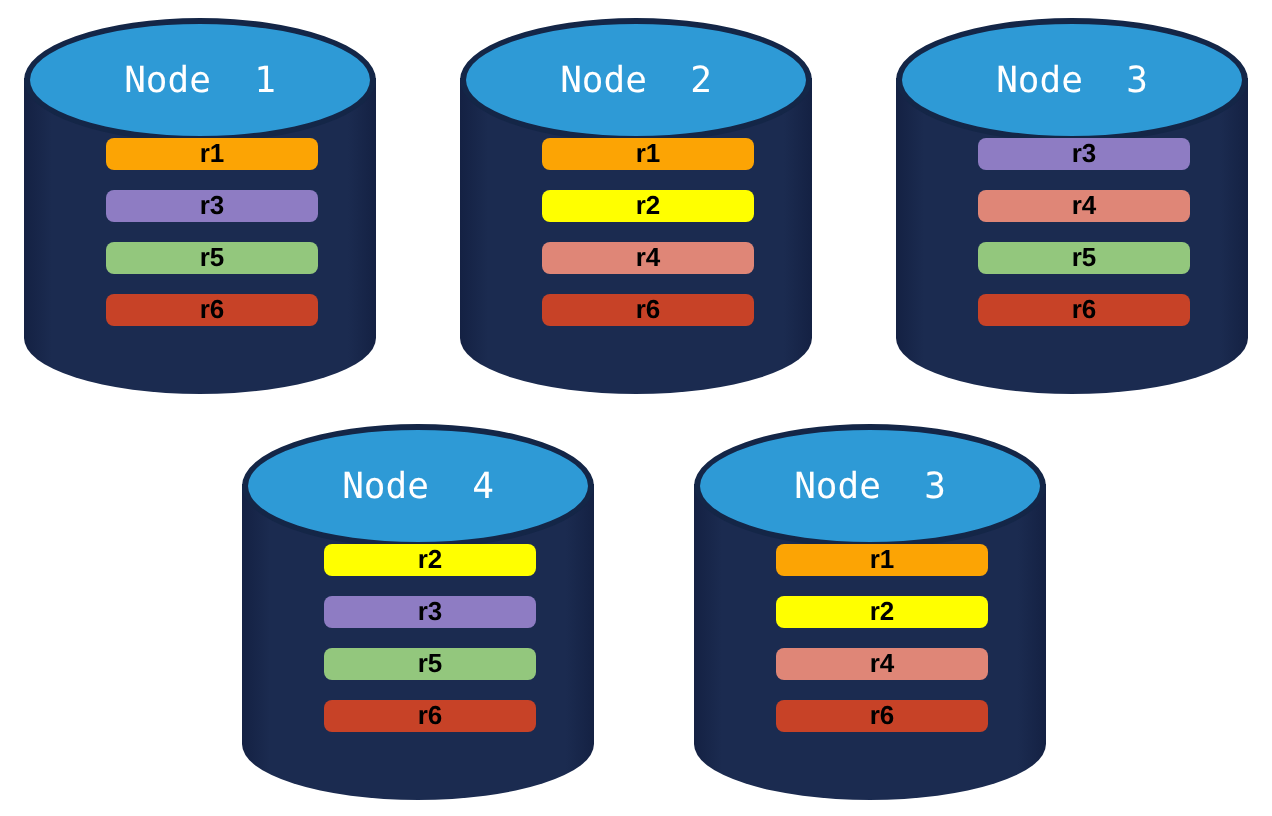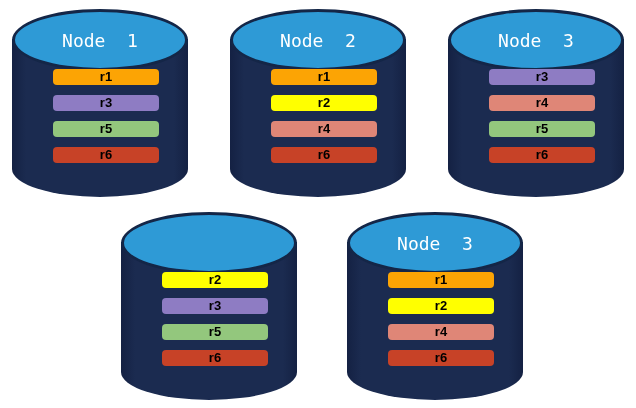--- a/index.html
+++ b/index.html
@@ -141,20 +141,21 @@
         <span class="replica-label">r5</span>
       </div>
         <div class="replica-bar" style="background: rgb(199, 66, 39);">
         <span class="replica-label">r6</span>
       </div>
       </div>
   </div>
     <div class="node pos-3">
     <div class="cyl-body"></div>
     <div class="cyl-top"></div>
+    <div class="node-title">Node  4</div>
     <div class="replica-list">
 
     <div class="replica-bar" style="background: rgb(255, 255, 0);">
         <span class="replica-label">r2</span>
       </div>
         <div class="replica-bar" style="background: rgb(142, 124, 195);">
         <span class="replica-label">r3</span>
       </div>
         <div class="replica-bar" style="background: rgb(147, 199, 125);">
         <span class="replica-label">r5</span>

